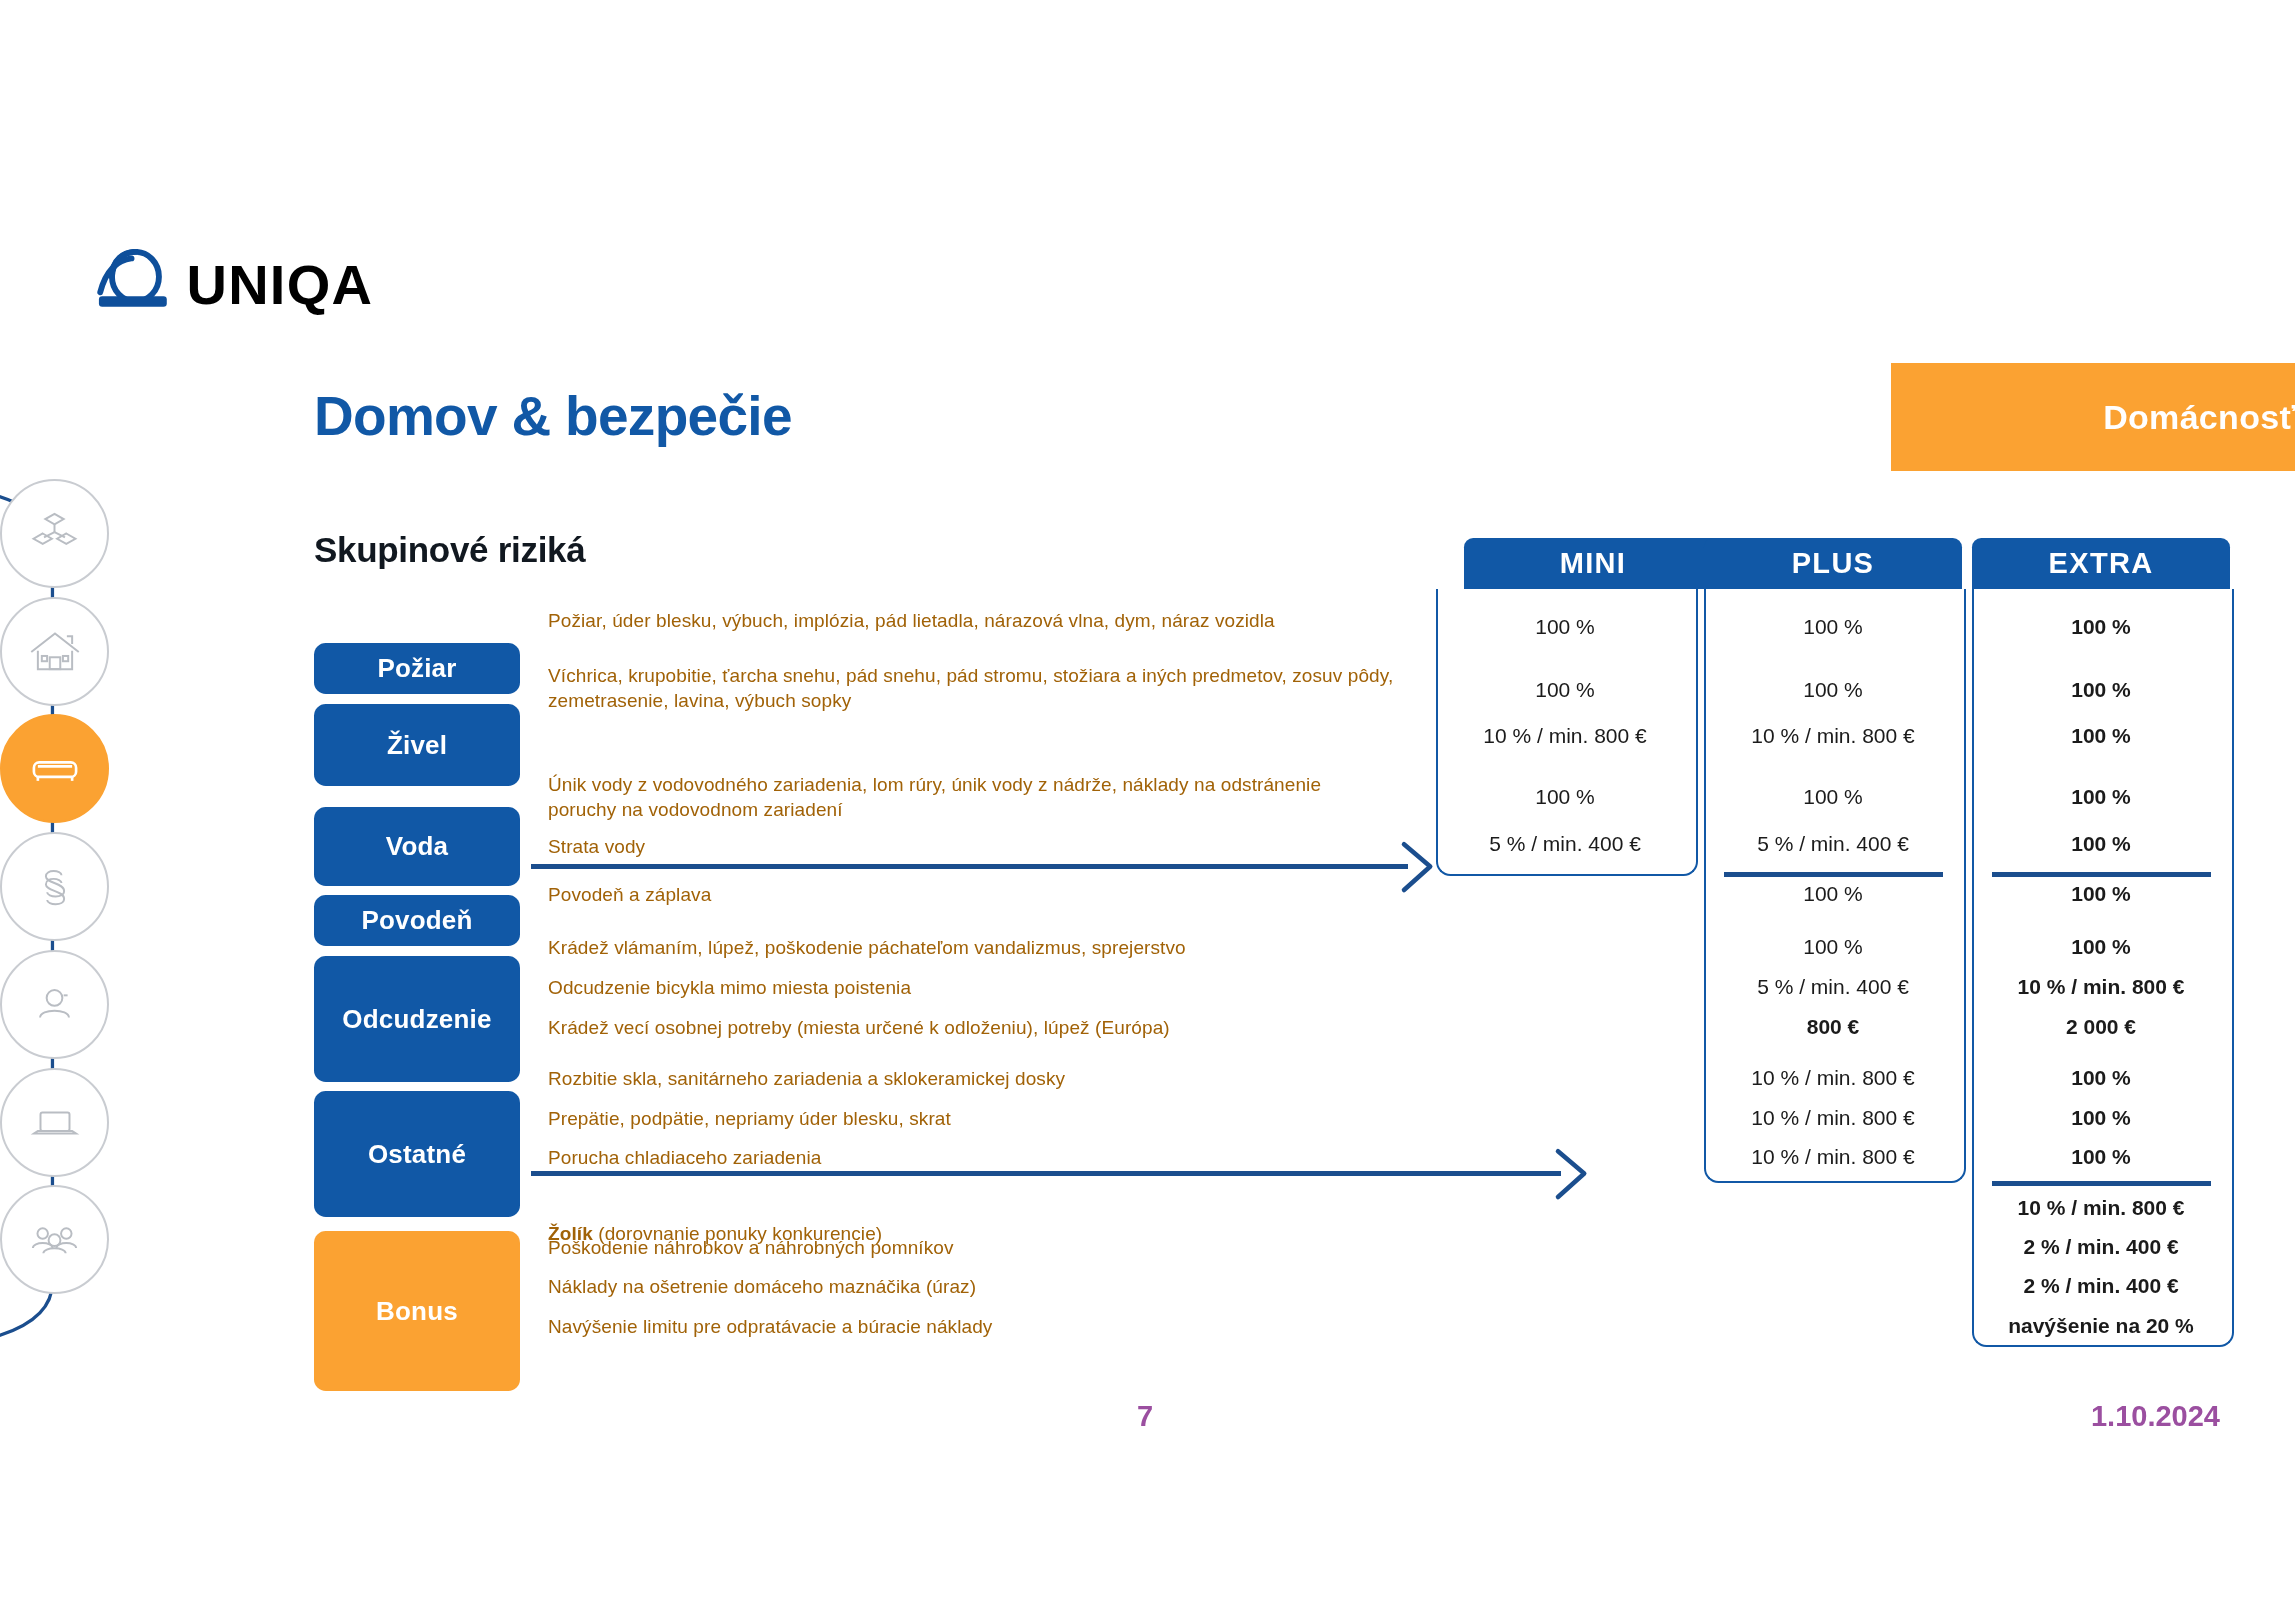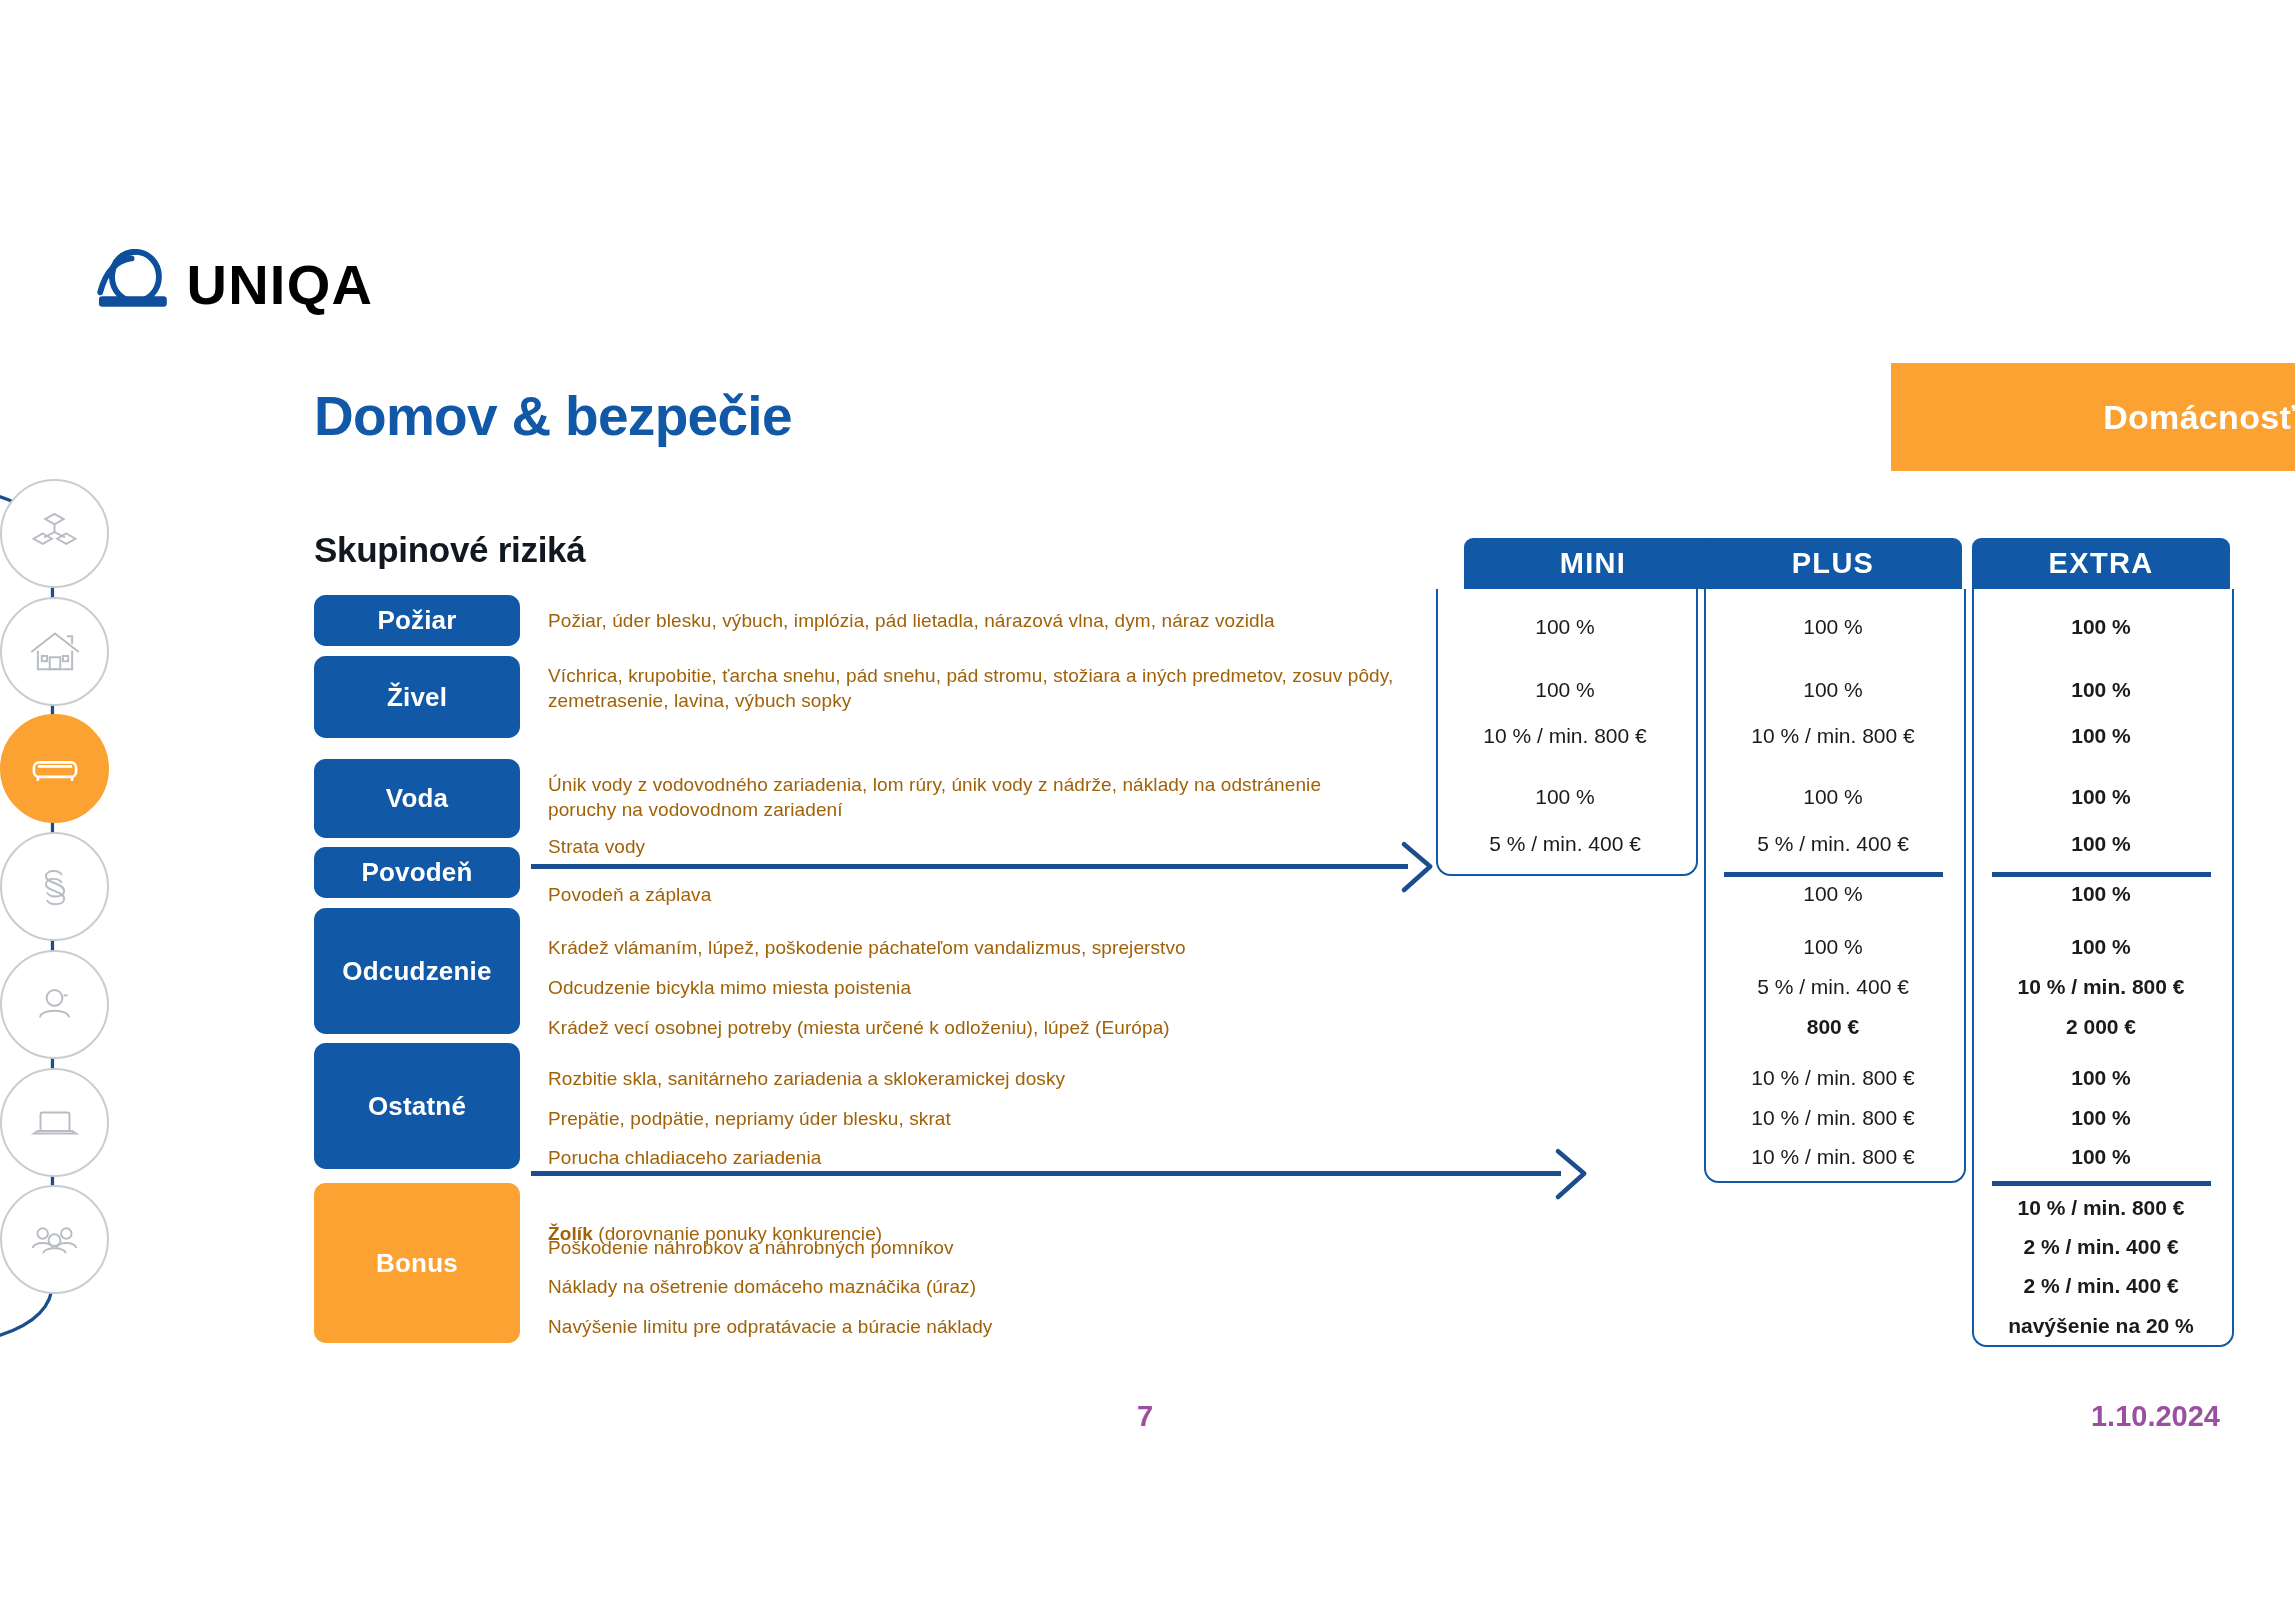--- a/index.html
+++ b/index.html
@@ -50,20 +50,21 @@
   }
 
   
   #matrix{left:0;top:0;width:2295px;height:1623px;}
 
   .cat-chip{
     position:absolute;left:314px;width:206px;border-radius:11.8px;
     display:flex;align-items:center;justify-content:center;
     color:#ffffff;font-size:26px;font-weight:600;letter-spacing:0.2px;
     background:#1158A6;
+    margin-top:48px;
   }
   .cat-chip.bonus{background:#FBA232;}
 
   .desc{
     position:absolute;left:548px;font-size:19px;color:#a16207;
     line-height:1.32;letter-spacing:0.1px;white-space:pre-line;
   }
   .desc b{font-weight:700;}
 
   

